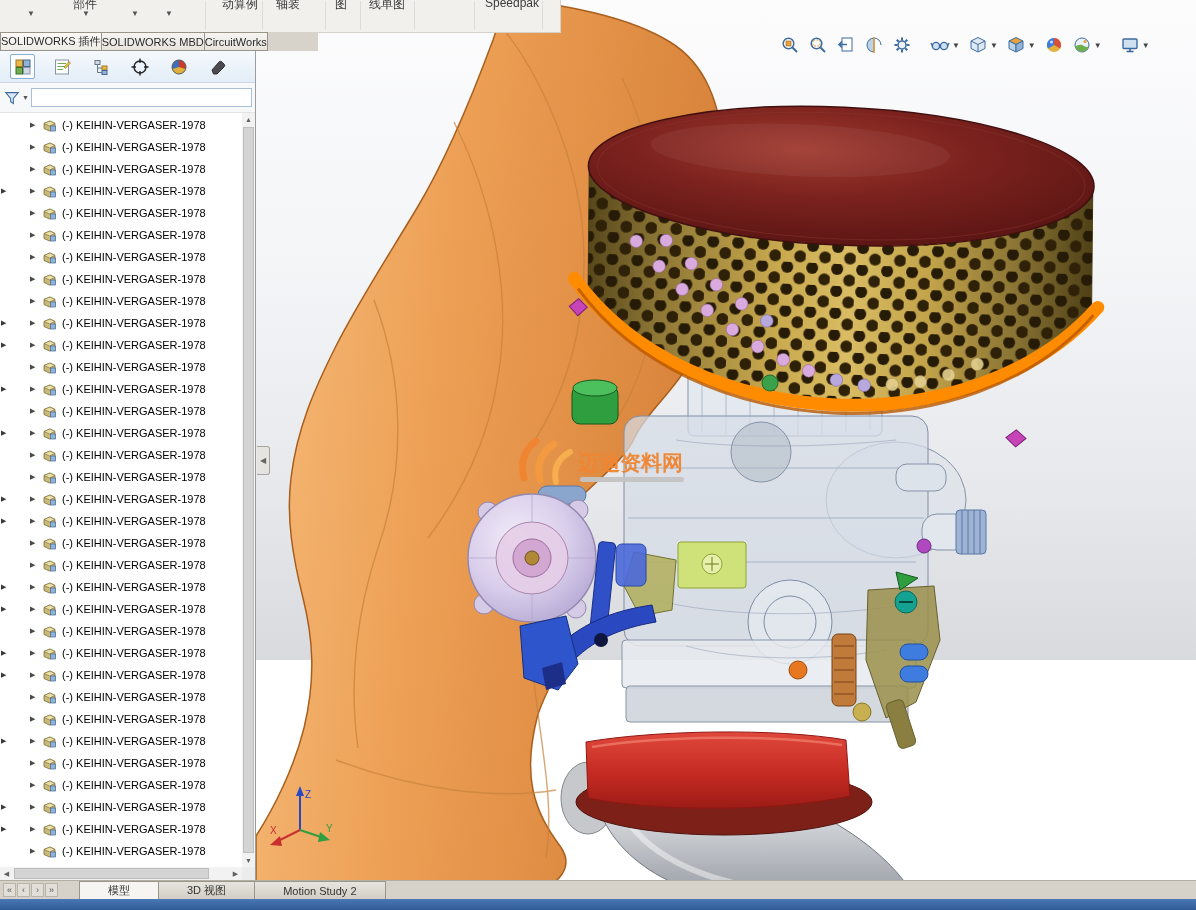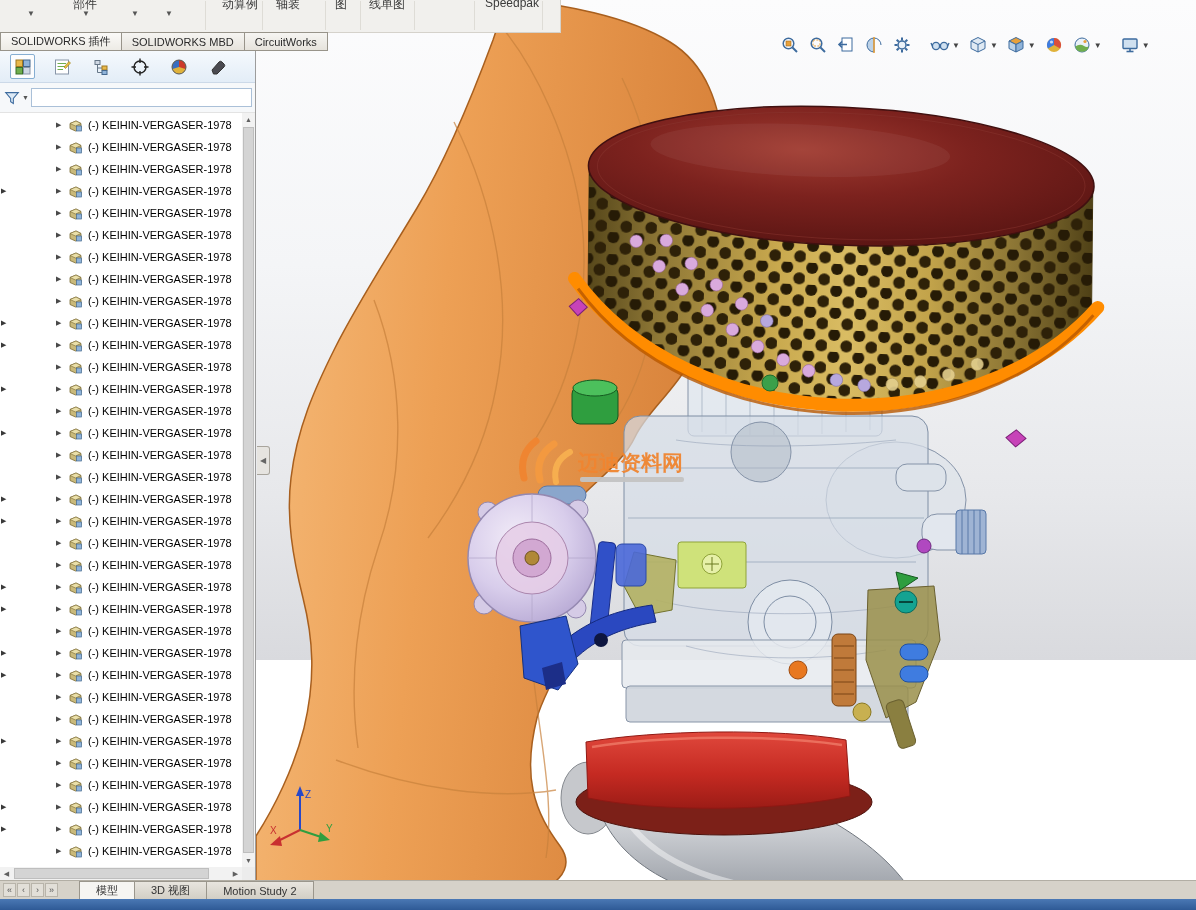--- a/index.html
+++ b/index.html
@@ -14,40 +14,40 @@
   
   .ribbon{position:absolute;left:0;top:0;width:547px;height:32px;background:#f1f0ed;
     border-right:1px solid #d5d2cb;border-bottom:1px solid #d5d2cb;z-index:5;overflow:hidden;padding-left:13px;}
   .frag{position:absolute;top:-4px;font-size:12px;color:#3a3a3a;transform:translateX(-50%);white-space:nowrap;}
   .rib-dd{position:absolute;top:9px;font-size:8px;color:#555;}
   .rib-sep{position:absolute;top:1px;height:29px;width:1px;background:#dedcd6;}
 
   
   .cmd-tabs{position:absolute;left:0;top:32px;width:318px;height:19px;background:#d7d3ca;
     display:flex;align-items:stretch;z-index:5;}
-  .cmd-tab{font-size:11px;color:#2a2a2a;padding:0 10px;display:flex;align-items:center;
+  .cmd-tab{font-size:11px;color:#2a2a2a;padding:0 0;display:flex;align-items:center;
     background:linear-gradient(#f6f5f2,#e6e3dc);border:1px solid #98948a;border-left-width:0;white-space:nowrap;}
   .cmd-tab:first-child{border-left-width:1px;background:linear-gradient(#fbfaf8,#edebe5);}
 
   
   .left-panel{position:absolute;left:0;top:51px;width:256px;height:829px;background:#fff;
     border-right:1px solid #9c9c9c;z-index:4;display:flex;flex-direction:column;box-sizing:border-box;}
   .mgr-tabs{height:31px;background:linear-gradient(#f5f9fd,#e3edf7);border-bottom:1px solid #ccd9e8;
     display:flex;align-items:center;padding-left:10px;gap:14px;flex:none;}
   .mgr-tab{width:25px;height:25px;display:flex;align-items:center;justify-content:center;border-radius:2px;}
   .mgr-tab.active{background:#fdfdfe;border:1px solid #86aed2;box-sizing:border-box;}
   .filter-row{height:25px;display:flex;align-items:center;padding:2px 3px;background:#f6f8fa;
     border-bottom:1px solid #e3e3e3;flex:none;gap:2px;}
   .funnel-btn{display:flex;align-items:center;gap:1px;}
   .dd{font-size:7px;color:#555;}
   .filter-input{flex:1;height:17px;border:1px solid #aac0d8;background:#fff;font-size:11px;
     padding:0 4px;outline:none;font-family:"Liberation Sans",sans-serif;}
   .tree-wrap{position:relative;flex:1;overflow:hidden;}
   .tree{position:absolute;left:0;top:1px;right:13px;bottom:13px;overflow:hidden;}
-  .tree-row{height:22px;display:flex;align-items:center;position:relative;padding-left:56px;white-space:nowrap;}
+  .tree-row{height:22px;display:flex;align-items:center;position:relative;padding-left:30px;white-space:nowrap;}
   .edge-arrow{position:absolute;left:1px;top:50%;transform:translateY(-50%);font-size:7px;color:#3a3a3a;display:none;}
   .tree-row.edge .edge-arrow{display:block;}
   .expand-arrow{font-size:7px;color:#4a4a4a;width:10px;flex:none;}
   .asm-icon{width:15px;height:15px;margin:0 5px 0 2px;flex:none;}
   .tree-label{font-size:11px;color:#000;}
   .vscroll{position:absolute;top:0;right:0;width:13px;bottom:13px;background:#f2f2f2;}
   .vscroll .arr{height:13px;display:flex;align-items:center;justify-content:center;font-size:7px;color:#606060;}
   .vscroll .arr.bottom{position:absolute;bottom:0;left:0;right:0;}
   .vscroll .thumb{position:absolute;left:1px;right:1px;top:14px;bottom:14px;background:#d4d4d4;border:1px solid #bebebe;box-sizing:border-box;}
   .hscroll{position:absolute;left:0;bottom:0;height:13px;right:13px;background:#f2f2f2;}
@@ -67,21 +67,21 @@
   .hu-gap{margin-left:10px;}
   .hu-dd{font-size:8px;color:#444;margin-left:2px;}
 
   
   .bottom-bar{position:absolute;left:0;top:880px;width:1196px;height:19px;background:#d6d2c9;
     border-top:1px solid #b2aea4;z-index:5;display:flex;align-items:flex-end;box-sizing:border-box;}
   .tab-nav{display:flex;align-items:center;height:100%;padding:0 3px;gap:1px;}
   .nav-btn{width:13px;height:14px;display:flex;align-items:center;justify-content:center;
     font-size:9px;color:#555;background:#e2dfd8;border:1px solid #b8b4aa;box-sizing:border-box;}
   .doc-tabs{display:flex;height:100%;margin-left:18px;}
-  .doc-tab{display:flex;align-items:center;padding:0 16px;font-size:11px;color:#333;
+  .doc-tab{display:flex;align-items:center;padding:0 28px;font-size:11px;color:#333;
     background:linear-gradient(#e8e5de,#d2cec5);border:1px solid #9a968c;border-bottom:none;margin-right:-1px;white-space:nowrap;}
   .doc-tab.active{background:#f6f5f2;}
 
   .status-bar{position:absolute;left:0;top:899px;width:1196px;height:11px;
     background:linear-gradient(#4a78b4,#2f5a96);z-index:5;}
 </style>
 </head>
 <body>
 
 <div class="app">

